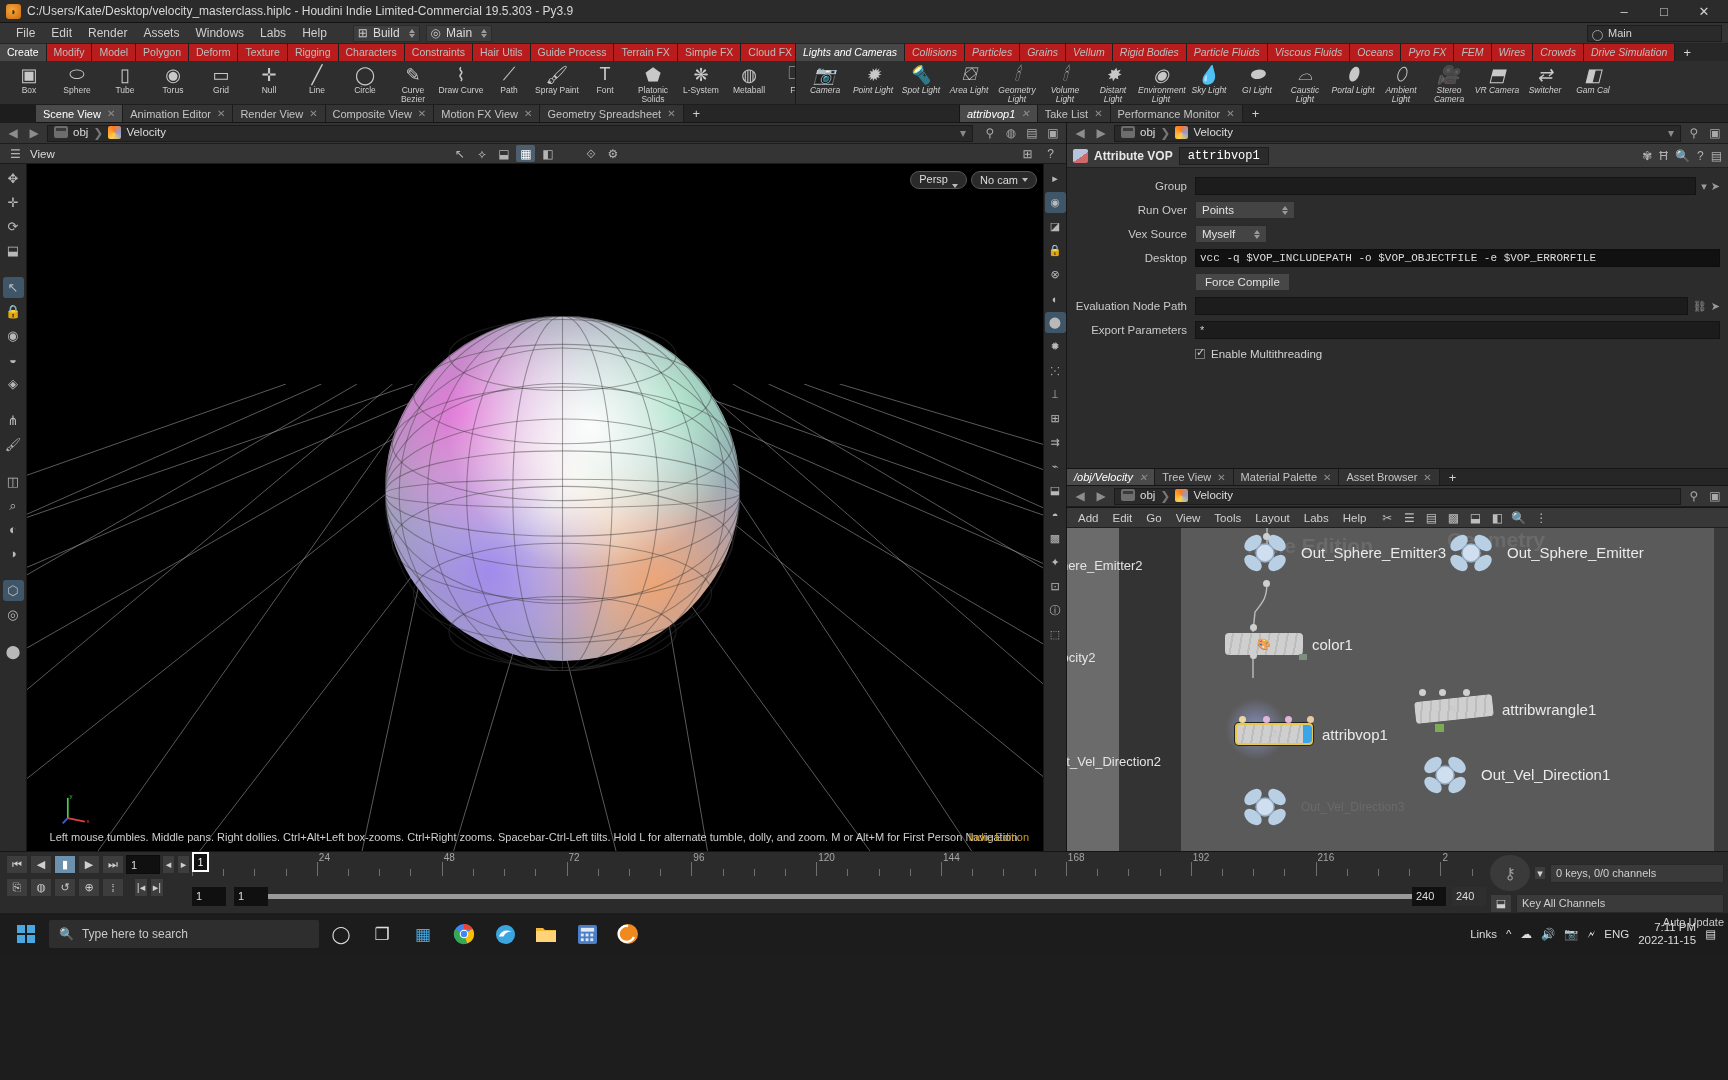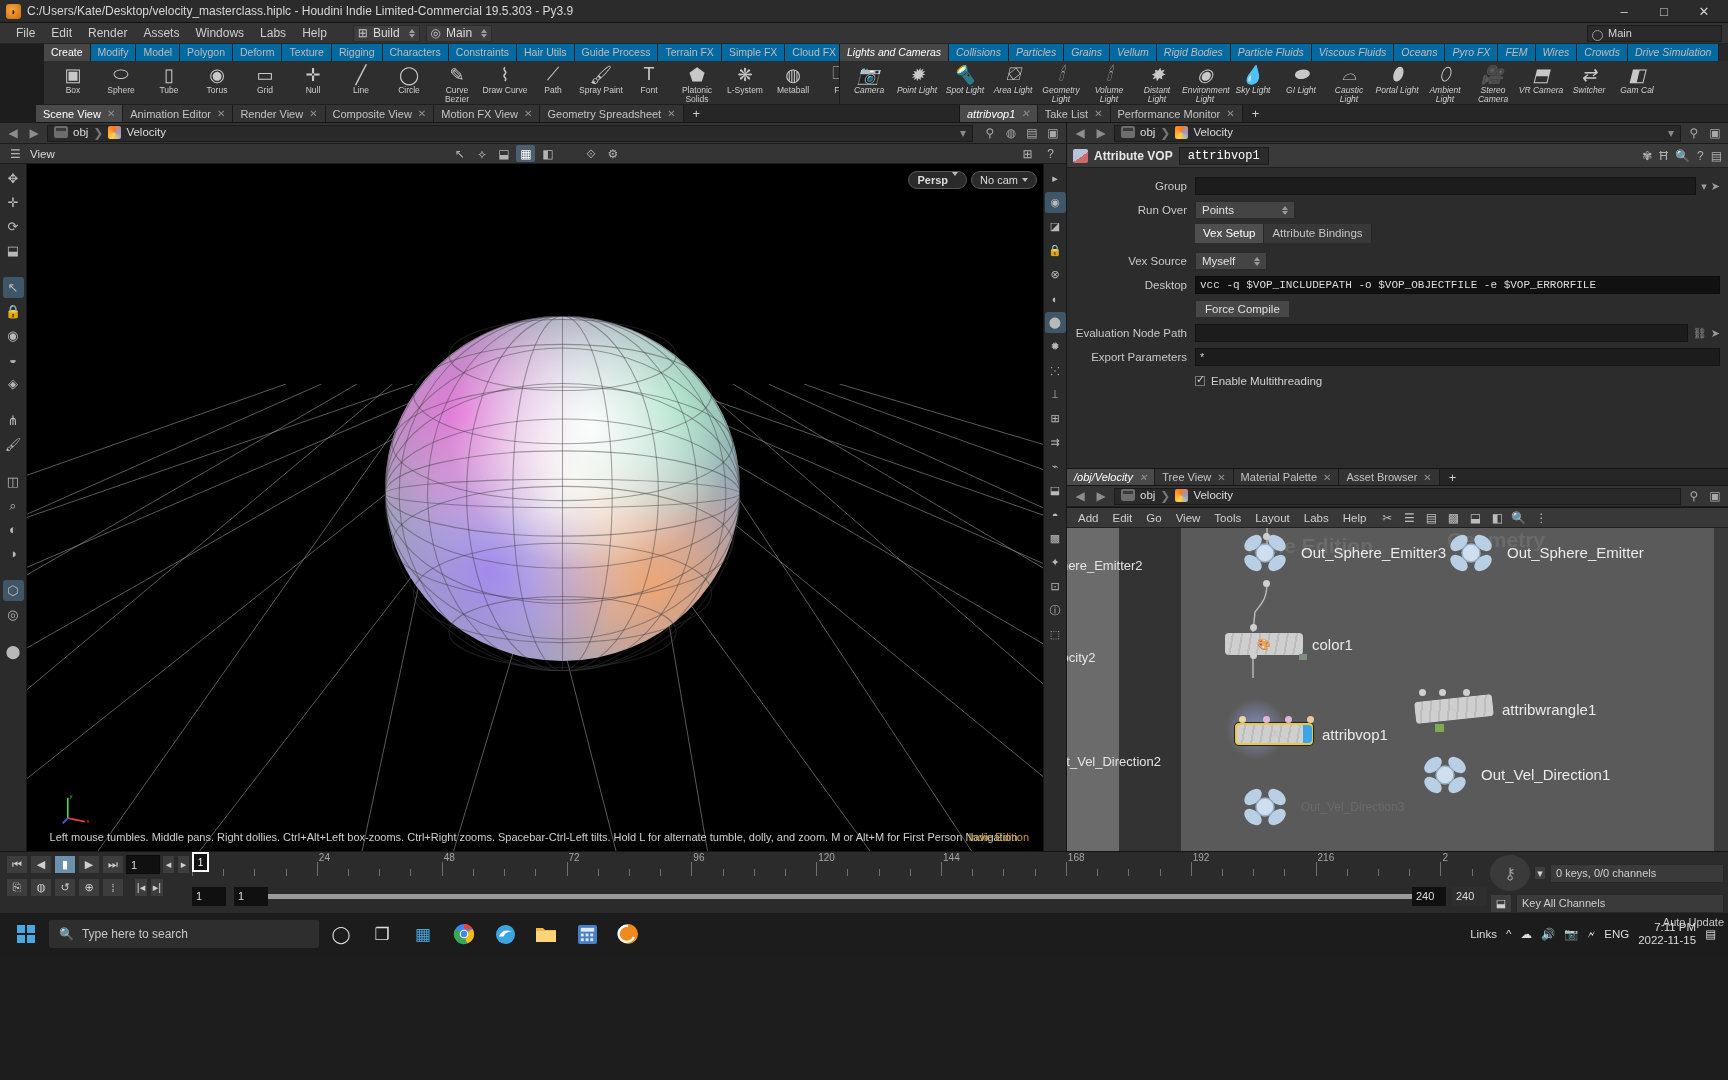--- a/index.html
+++ b/index.html
@@ -29,25 +29,25 @@
   .spin i { border-left:3px solid transparent; border-right:3px solid transparent; }
   .spin i.u { border-bottom:4px solid #9a9a9a; }
   .spin i.d { border-top:4px solid #9a9a9a; }
   .desk-right { margin-left:auto; display:flex; align-items:center; gap:4px; padding-right:6px; }
   .desk-field { width:135px; height:17px; background:#2a2a2a; border:1px solid #1c1c1c; color:#d5d5d5;
                 font-size:11px; padding-left:20px; line-height:15px; position:relative; }
   .desk-field:before { content:""; position:absolute; left:4px; top:4px; width:9px; height:9px;
                        border:1.5px solid #9a9a9a; border-radius:50%; }
 
   
-  .shelfrow { display:flex; background:#2e2e2e; border-bottom:1px solid #1e1e1e;margin-left:44px; }
+  .shelfrow { display:flex; background:#2e2e2e; border-bottom:1px solid #1e1e1e; }
   .shelf-left { width:795px; flex:none; }
   .shelf-right { flex:1; border-left:1px solid #1b1b1b;font-style:italic; }
   .shelf-tabs { display:flex; height:17px; background:#272727; align-items:stretch; overflow:hidden; }
-  .shelf-tab { padding:0 7px; font-size:10.5px; line-height:17px; color:#bcbcbc; background:#0369a1;
+  .shelf-tab { padding:0 7px; font-size:10.5px; line-height:17px; color:#bcbcbc; background:#b91c1c;
                border-right:1px solid #1e1e1e; white-space:nowrap; }
   .shelf-tab.active { background:#474747; color:#fff; }
   .shelf-add { padding:0 8px; line-height:17px; color:#d6d6d6; font-size:13px; }
   .shelf-items { display:flex; height:43px; align-items:flex-start; padding:2px 0 0 6px; gap:2px; overflow:hidden; }
   .sitem { width:46px; display:flex; flex-direction:column; align-items:center; gap:0px; flex:none; }
   .sicon { width:24px; height:23px; display:flex; align-items:center; justify-content:center; font-size:18px; }
   .slabel { font-size:8.5px; color:#cfcfcf; text-align:center; line-height:9px; white-space:nowrap; }
   .slabel.two { white-space:normal; width:46px; }
 
   
@@ -114,21 +114,21 @@
               radial-gradient(circle at 76% 78%, rgba(255,160,90,0.75) 0%, rgba(255,160,90,0) 34%),
               radial-gradient(circle at 50% 54%, rgba(255,250,225,0.9) 0%, rgba(210,205,225,0.5) 40%, rgba(150,150,180,0.35) 72%),
               radial-gradient(circle at 48% 48%, #cfd0d8 0%, #9a9ab0 70%, #5b5b70 100%);
             box-shadow:0 0 26px rgba(255,255,255,0.10) inset;}
   .sphere svg { position:absolute; inset:0; }
   .viewport-hint { position:absolute; left:0; right:0; bottom:8px; text-align:center;
                    font-size:11px; color:#cfcfcf; }
   .indie { position:absolute; right:14px; bottom:8px; font-size:11px; color:#c89a2c; }
   .axisgiz { position:absolute; left:34px; bottom:26px; width:34px; height:34px; }
   .persp-pill { position:absolute; right:76px; top:7px; height:18px; background:#2a2a2a; border:1px solid #555;
-                border-radius:9px; color:#ddd; font-size:11px; padding:0 8px; line-height:17px; display:flex; align-items:flex-start; gap:4px;font-weight:bold;}
+                border-radius:9px; color:#ddd; font-size:11px; padding:0 8px; line-height:17px; display:flex; align-items:flex-end; gap:4px;}
   .nocam-pill { position:absolute; right:6px; top:7px; height:18px; background:#2a2a2a; border:1px solid #555;
                 border-radius:9px; color:#ddd; font-size:11px; padding:0 8px; line-height:17px; display:flex; align-items:center; gap:4px;}
   .caret { width:0;height:0;border-left:3.5px solid transparent;border-right:3.5px solid transparent;border-top:4px solid #bbb; }
 
   
   .paramhdr { height:24px; background:#3a3a3a; display:flex; align-items:center; gap:6px; padding:0 6px;
               border-bottom:1px solid #202020; }
   .vopico { width:15px; height:14px; flex:none; border-radius:2px;
             background:linear-gradient(145deg,#b8c4de 0 55%,#d06a6a 55% 100%); }
   .ph-title { font-size:12px; font-weight:bold; color:#e8e8e8; }
@@ -710,24 +710,20 @@
         <div class="plabel">Run Over</div>
         <div class="pdrop">
           <span>Points</span>
           <span class="sp spin">
               <i class="u"></i>
               <i class="d"></i>
             </span>
         </div>
       </div>
 
-      <div class="ptabs">
-        <div class="t active">Vex Setup</div>
-        <div class="t">Attribute Bindings</div>
-      </div>
 
       <div class="prow">
         <div class="plabel">Vex Source</div>
         <div class="pdrop" style="min-width:72px;">
           <span>Myself</span>
           <span class="sp spin">
               <i class="u"></i>
               <i class="d"></i>
             </span>
         </div>

